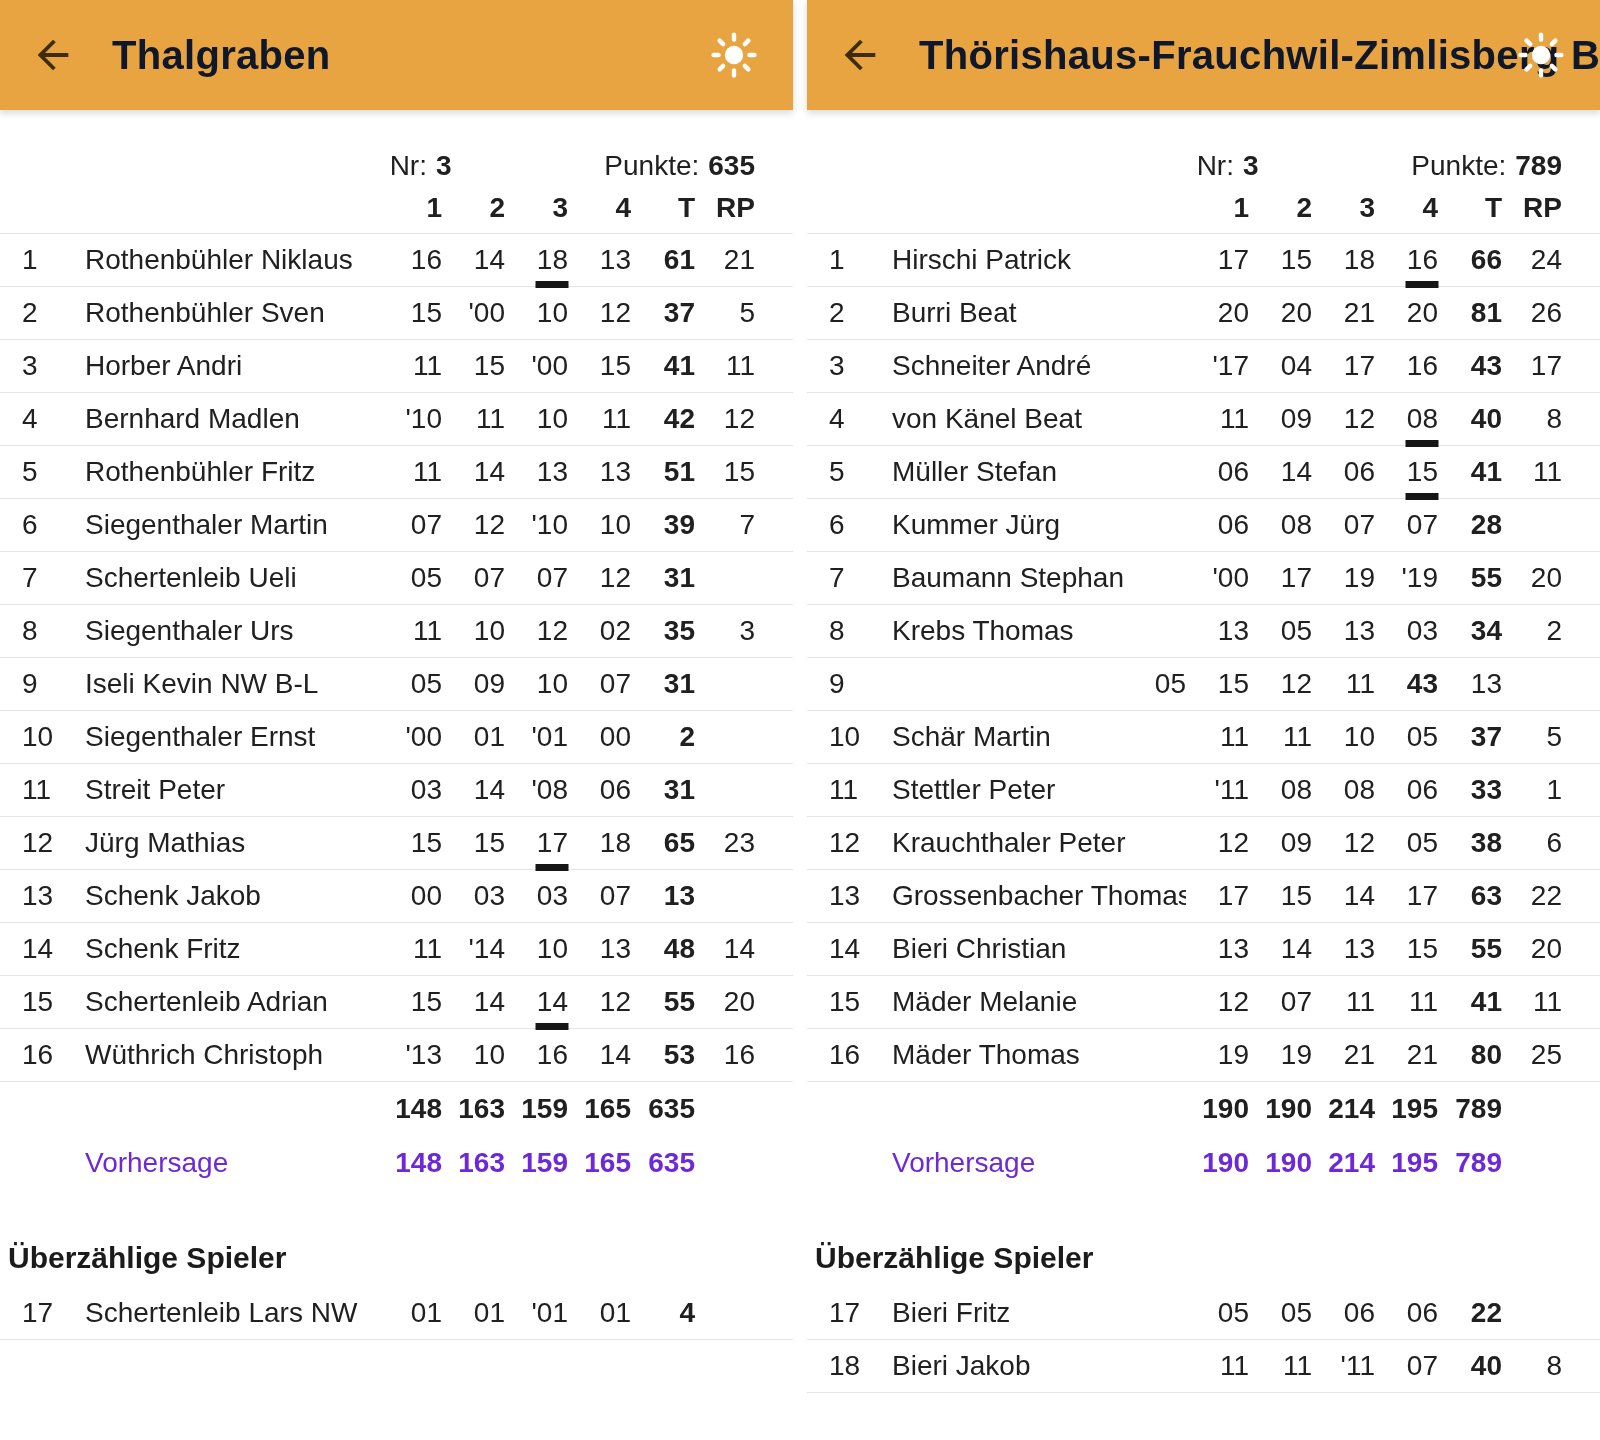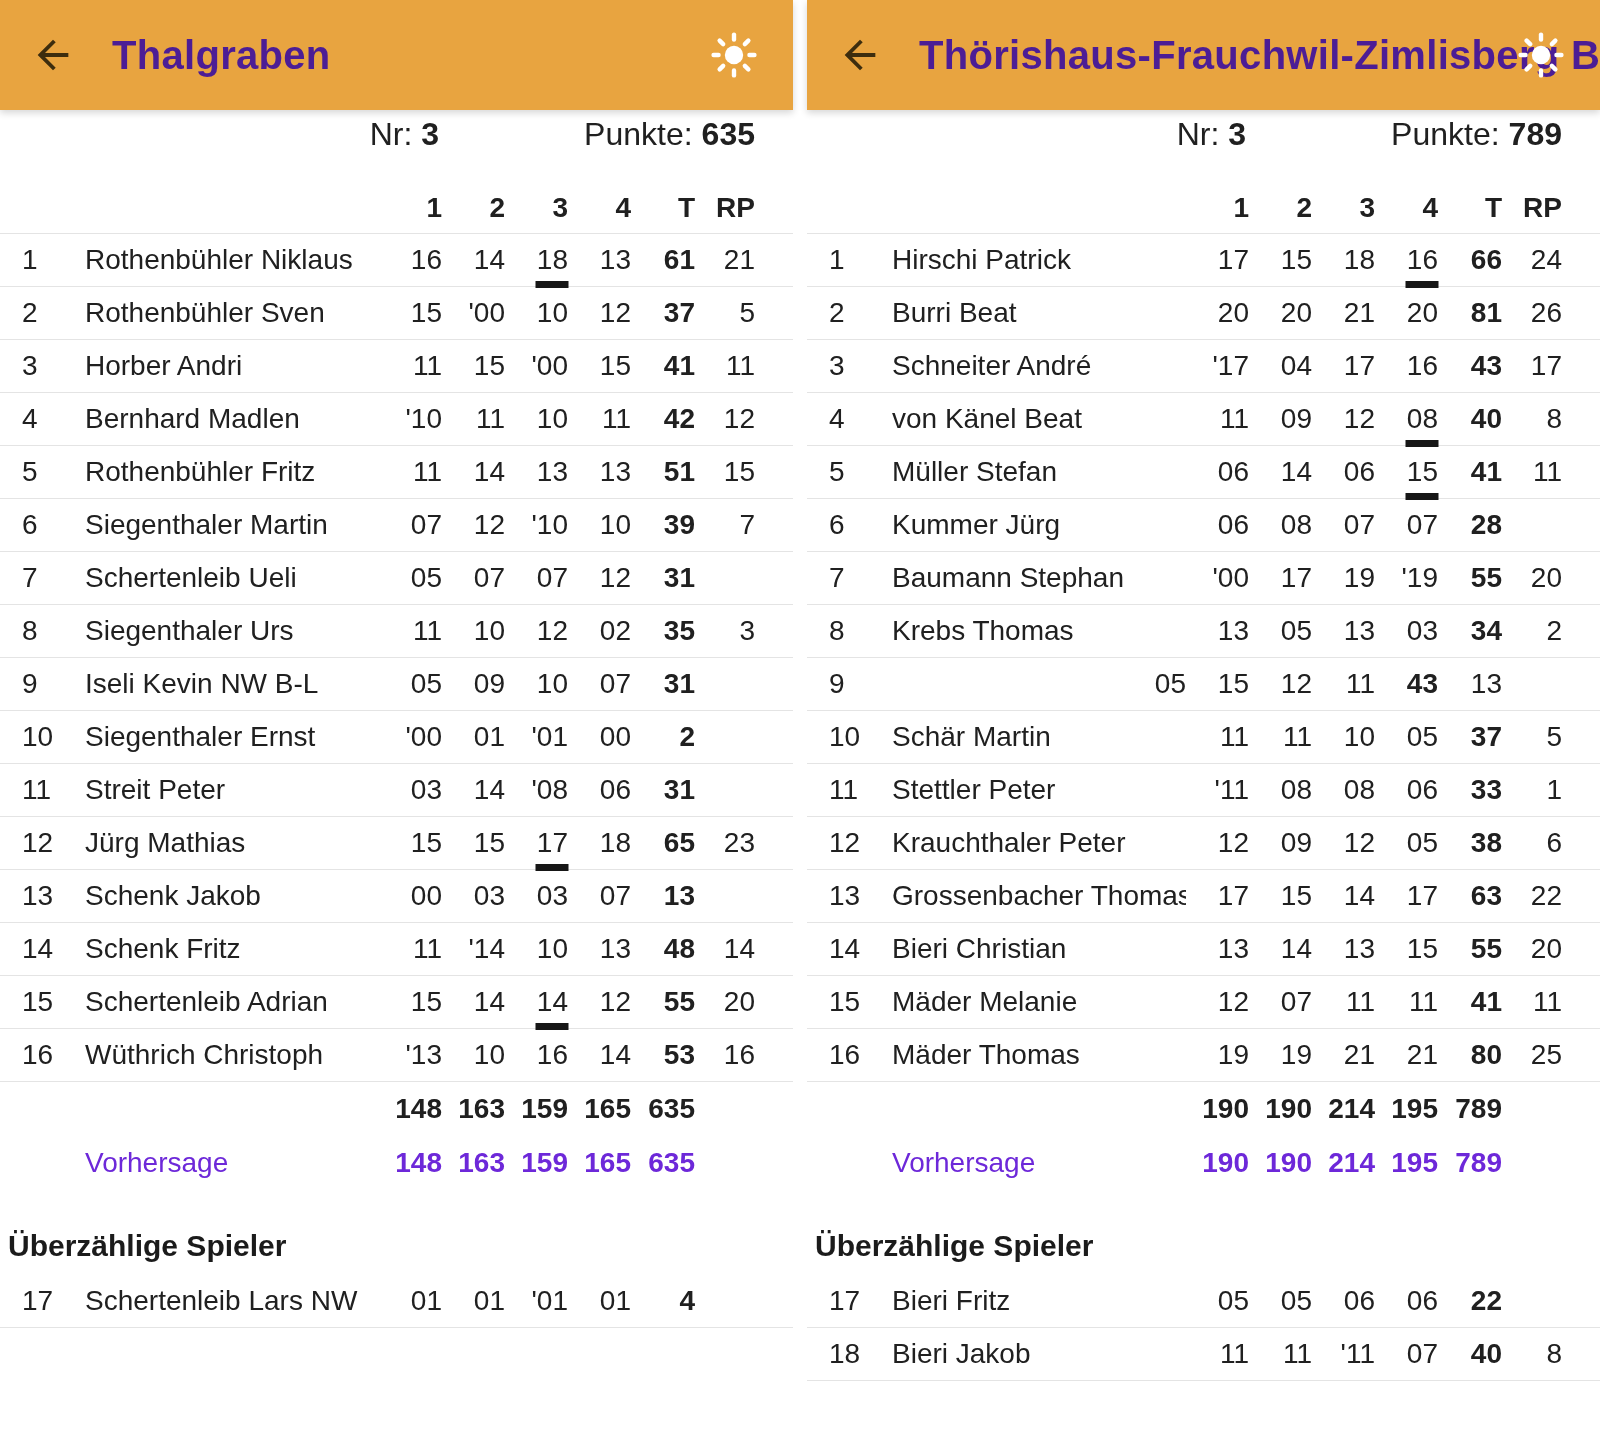--- a/index.html
+++ b/index.html
@@ -14,28 +14,28 @@
   .panel-gap{width:14px;flex:0 0 14px;background:#ffffff;}
 
   
   .appbar{
     height:110px;background:#E8A440;display:flex;align-items:center;
     position:relative;box-shadow:0 3px 7px rgba(0,0,0,.16);
   }
   .back-btn{margin-left:30px;width:46px;height:46px;cursor:pointer;flex:0 0 46px;}
   .back-btn svg{width:46px;height:46px;display:block;}
   .appbar-title{
-    margin-left:36px;font-size:40px;font-weight:bold;color:#4c1d95;
+    margin-left:36px;font-size:40px;font-weight:bold;color:#0f172a;
     white-space:nowrap;letter-spacing:.3px;
   }
   .sun-btn{position:absolute;right:34px;top:50%;transform:translateY(-50%);width:50px;height:50px;cursor:pointer;}
   .sun-btn svg{width:50px;height:50px;display:block;}
 
   
-  .info-row{display:flex;align-items:flex-start;height:66px;padding-right:38px;font-size:32px;margin-top:6px;}
+  .info-row{display:flex;align-items:flex-end;height:66px;padding-right:38px;font-size:28px;margin-top:6px;}
   .info-row .sp1{flex:2.55;}
   .info-row .sp2{flex:1;}
   .info-row b{font-weight:bold;margin-left:9px;}
   .info-pair{white-space:nowrap;display:flex;align-items:baseline;}
 
   
   .grid{
     display:grid;
     grid-template-columns:62px 1fr 63px 63px 63px 63px 64px 60px;
     align-items:center;
@@ -61,21 +61,21 @@
 
   .sum-row{height:54px;}
   .sum-row .cell.num{font-weight:bold;}
 
   .forecast-row{height:53px;color:#6d28d9;}
   .forecast-row .cell.name{font-size:28px;}
   .forecast-row .cell.num{font-weight:bold;}
 
   .extra-title{
     font-size:30px;font-weight:bold;color:#1b1b1b;
-    padding-left:8px;margin-top:40px;margin-bottom:12px;
+    padding-left:8px;margin-top:52px;margin-bottom:12px;
   }
 </style>
 </head>
 <body>
 
 <div class="page">
 
   <section class="panel">
     <header class="appbar">
       <span class="back-btn">

